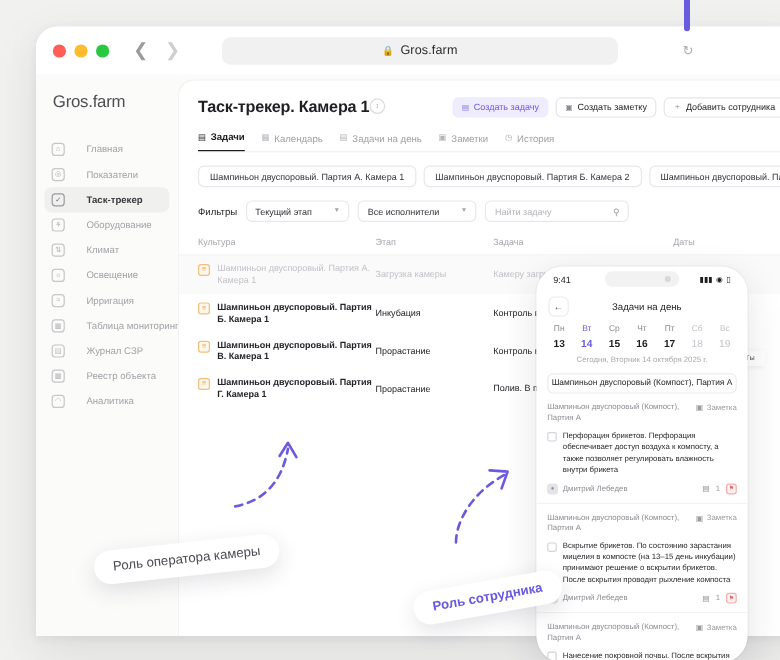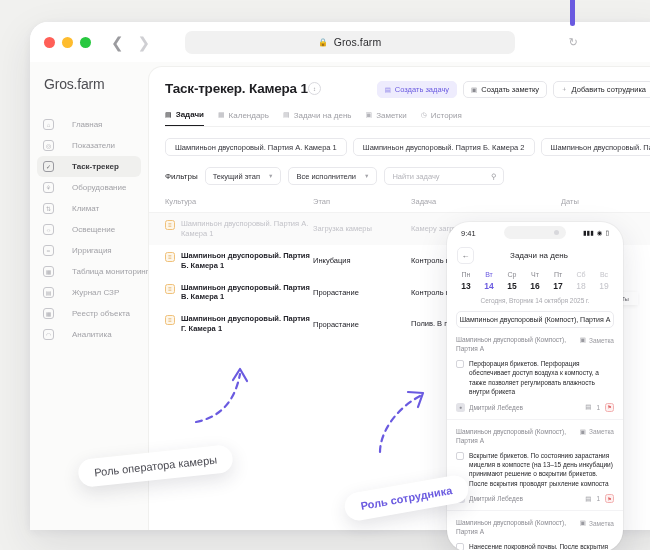--- a/index.html
+++ b/index.html
@@ -95,21 +95,21 @@
   .chips { display: flex; gap: 6px; margin-top: 11px; }
   .chip {
     height: 18px; padding: 0 9px; border: 1px solid #e8e8ec; border-radius: 5px;
     background: #fff; display: flex; align-items: center;
     font-size: 7.5px; color: #33333a; white-space: nowrap;
   }
   .filters { display: flex; align-items: center; gap: 7px; margin-top: 11px; }
   .filters-label { font-size: 8px; color: #26262a; }
   .select {
     height: 18px; padding: 0 7px; border: 1px solid #e8e8ec; border-radius: 5px;
-    display: flex; align-items: center; gap: 8px; font-size: 7.5px; color: #33333a; background: #fff;
+    display: flex; align-items: center; gap: 18px; font-size: 7.5px; color: #33333a; background: #fff;
   }
   .select .cv { font-size: 5.5px; color: #a3a3a9; }
   .search {
     height: 18px; width: 120px; padding: 0 7px; border: 1px solid #e8e8ec; border-radius: 5px;
     display: flex; align-items: center; justify-content: space-between; background: #fff;
   }
   .search .ph { font-size: 7.5px; color: #b3b3b9; }
   .search .sico { font-size: 7.5px; color: #9a9aa0; }
 
   

